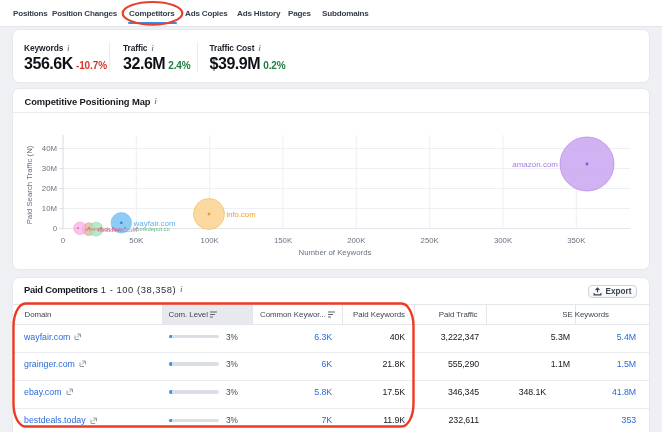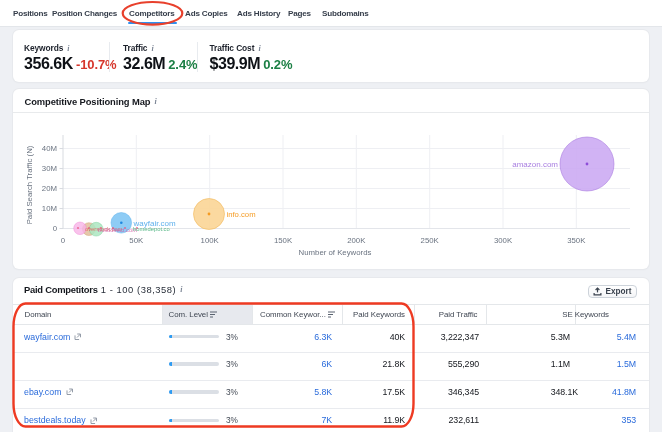--- a/index.html
+++ b/index.html
@@ -12,21 +12,21 @@
 .tab { position:absolute; top:9px; font-size:8.1px; font-weight:bold; color:#353d4a; letter-spacing:-0.2px; white-space:nowrap; }
 #underline { left:128px; top:22px; width:49px; height:2.4px; background:#2e90f0; border-radius:1px; }
 
 
 .card { background:#fff; border-radius:6px; box-shadow:0 0 0 1px #e7e9ed, 0 1px 2px rgba(20,30,50,0.04); }
 #statcard { left:13px; top:30px; width:636px; height:52px; }
 .stat { position:absolute; top:13px; }
 .stat .lbl { font-size:8.4px; font-weight:bold; color:#1c212b; letter-spacing:-0.1px; white-space:nowrap; display:flex; align-items:center; }
 .ii { color:#7a8494; font-family:"Liberation Serif", serif; font-style:italic; font-weight:bold; font-size:8px; margin-left:4px; }
 .stat .val { font-size:16px; font-weight:bold; color:#0e1116; letter-spacing:-0.45px; margin-top:2px; white-space:nowrap; }
-.delta { font-size:13px; font-weight:bold; letter-spacing:-0.1px; margin-left:3px; }
+.delta { font-size:10px; font-weight:bold; letter-spacing:-0.1px; margin-left:3px; }
 .red { color:#d6362c; } .green { color:#1b7f44; }
 .vdiv { position:absolute; top:12px; width:1px; height:30px; background:#e8ebef; }
 
 
 #chartcard { left:13px; top:89px; width:636px; height:180px; }
 #charttitle { position:absolute; left:11.5px; top:7px; font-size:9.4px; font-weight:bold; color:#15181e; letter-spacing:-0.1px; display:flex; align-items:center; }
 #chartdiv { position:absolute; left:0; top:23px; width:636px; height:1px; background:#e8eaec; }
 
 
 #tablecard { left:13px; top:278px; width:636px; height:164px; border-radius:6px 6px 0 0; }
@@ -220,20 +220,26 @@
         </div>
       </div>
     <div class="pct" style="right:411px;">3%</div>
     <div class="cell cr blue num" style="left:259px;width:60px;">6.3K</div>
     <div class="cell cr num" style="left:332px;width:60px;">40K</div>
     <div class="cell cr num" style="left:406px;width:60px;">3,222,347</div>
     <div class="cell cr num" style="left:497px;width:60px;">5.3M</div>
     <div class="cell cr blue num" style="left:563px;width:60px;">5.4M</div>
   </div>
   <div class="row" style="top:74.4px;">
+    <div class="cell" style="left:11px;">
+        <a class="dl">grainger.com <svg width="7.5" height="7.5" viewBox="0 0 7.5 7.5">
+            <path d="M1 2.4 L1 6.5 L5.1 6.5" stroke="#949ca8" fill="none"></path>
+            <path d="M3.2 1 L6.5 1 L6.5 4.3 M6.4 1.1 L3 4.5" stroke="#949ca8" fill="none"></path>
+          </svg></a>
+      </div>
     <div class="cell" style="left:155.5px;">
         <div class="bar">
           <i></i>
         </div>
       </div>
     <div class="pct" style="right:411px;">3%</div>
     <div class="cell cr blue num" style="left:259px;width:60px;">6K</div>
     <div class="cell cr num" style="left:332px;width:60px;">21.8K</div>
     <div class="cell cr num" style="left:406px;width:60px;">555,290</div>
     <div class="cell cr num" style="left:497px;width:60px;">1.1M</div>
@@ -248,21 +254,21 @@
       </div>
     <div class="cell" style="left:155.5px;">
         <div class="bar">
           <i></i>
         </div>
       </div>
     <div class="pct" style="right:411px;">3%</div>
     <div class="cell cr blue num" style="left:259px;width:60px;">5.8K</div>
     <div class="cell cr num" style="left:332px;width:60px;">17.5K</div>
     <div class="cell cr num" style="left:406px;width:60px;">346,345</div>
-    <div class="cell cr num" style="left:505px;width:60px;">348.1K</div>
+    <div class="cell cr num" style="left:473px;width:60px;">348.1K</div>
     <div class="cell cr blue num" style="left:563px;width:60px;">41.8M</div>
   </div>
   <div class="row" style="top:130.8px; border-bottom:none;">
     <div class="cell" style="left:11px;">
         <a class="dl">bestdeals.today <svg width="7.5" height="7.5" viewBox="0 0 7.5 7.5">
             <path d="M1 2.4 L1 6.5 L5.1 6.5" stroke="#949ca8" fill="none"></path>
             <path d="M3.2 1 L6.5 1 L6.5 4.3 M6.4 1.1 L3 4.5" stroke="#949ca8" fill="none"></path>
           </svg></a>
       </div>
     <div class="cell" style="left:155.5px;">

